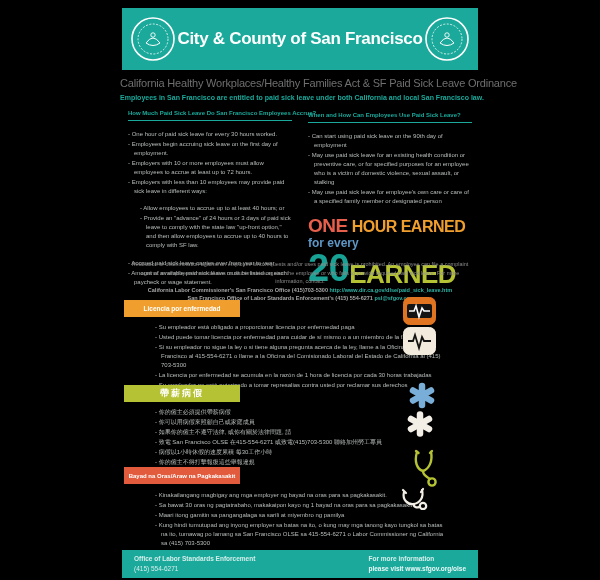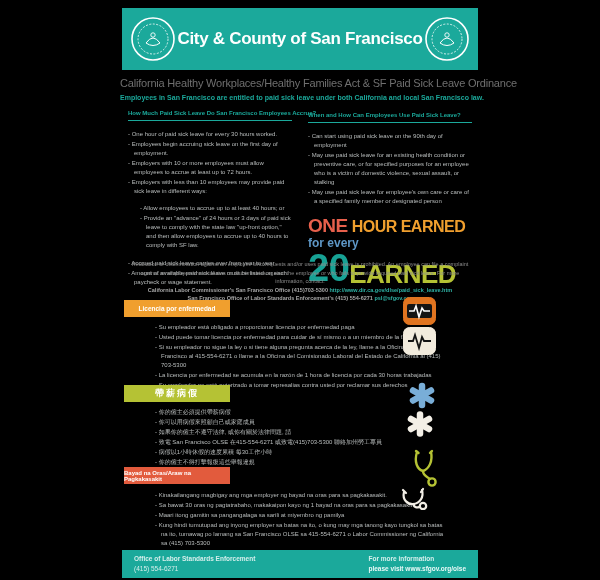--- a/index.html
+++ b/index.html
@@ -39,21 +39,21 @@
   .g-30{color:#17a295;font-size:38px;vertical-align:bottom;}
   .g-worked{color:#b5c234;font-size:26px;}
 
   
   .note{position:absolute;top:260px;left:10px;right:10px;text-align:center;
         font-size:5.5px;line-height:1.55;color:#8c8c8c;}
   .note .contact{color:#a8a8a8;font-weight:bold;}
   .note a{color:#2fb3a6;text-decoration:none;font-weight:bold;}
 
   
-  .lang-btn{position:absolute;left:4px;width:106px;height:17px;display:flex;align-items:center;
+  .lang-btn{position:absolute;left:4px;width:116px;height:17px;display:flex;align-items:center;
         justify-content:center;color:#fff;font-weight:bold;font-size:6.5px;}
   .btn-es{top:300px;background:#f09f2e;}
   .btn-zh{top:385px;background:#b5c234;font-size:9px;letter-spacing:2px;}
   .btn-tl{top:467px;background:#e25b3d;font-size:6px;}
   .lang-ul{position:absolute;left:35px;width:294px;}
   .ul-es{top:323px;}
   .ul-zh{top:408px;font-size:6.5px;}
   .ul-tl{top:491px;}
 
   

